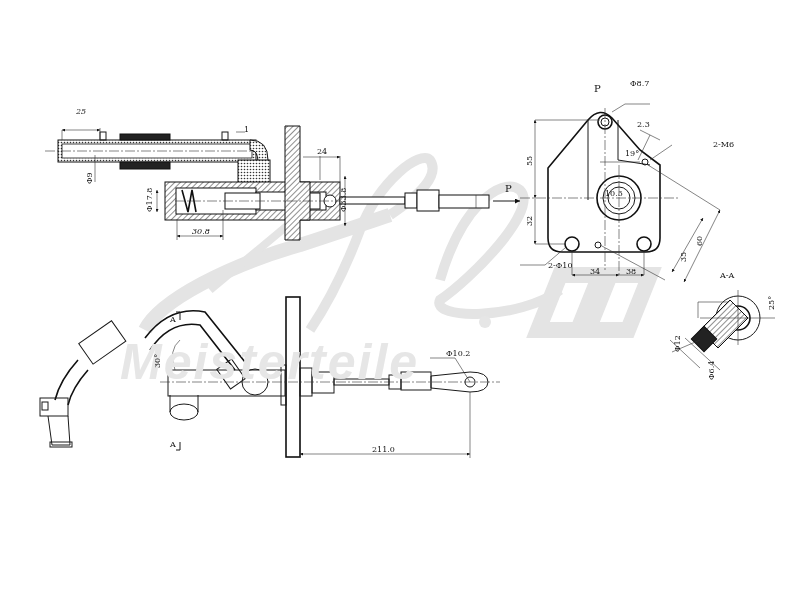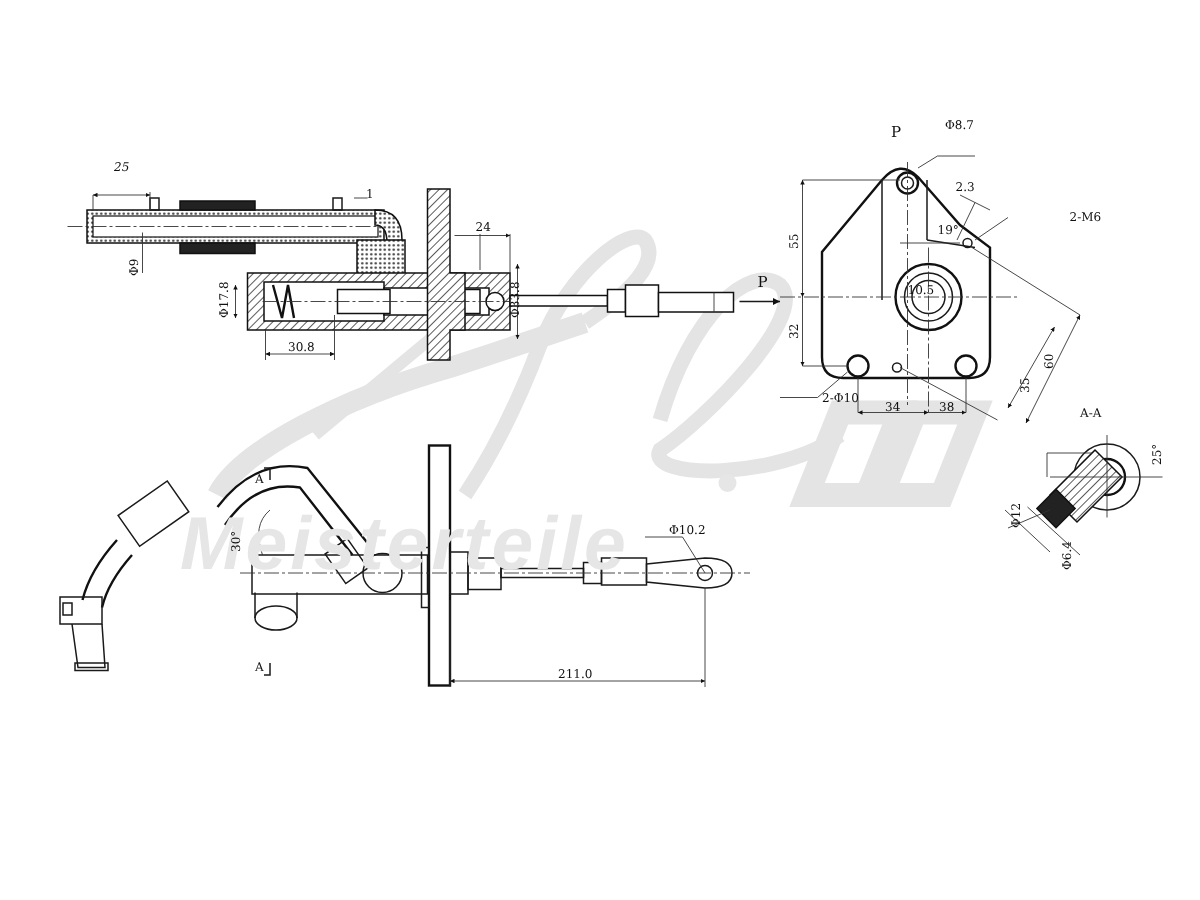--- a/index.html
+++ b/index.html
@@ -191,21 +191,21 @@
     <path d="M175,370 Q168,350 180,340" class="thin"></path>
   </g>
 </svg>
 
 <div class="wmtext" style="left:120px;top:333px;font-size:50px;">Meisterteile</div>
 
 <div class="lbl" style="left:76px;top:108px;font-style:italic;">25</div>
 <div class="lbl" style="left:244px;top:126px;">1</div>
 <div class="lbl v" style="left:86px;top:184px;">Φ9</div>
 <div class="lbl v" style="left:146px;top:212px;">Φ17.8</div>
-<div class="lbl" style="left:192px;top:228px;">30.8</div>
+<div class="lbl" style="left:192px;top:228px;font-style:italic;">30.8</div>
 <div class="lbl" style="left:317px;top:148px;">24</div>
 <div class="lbl v" style="left:340px;top:212px;">Φ33.8</div>
 <div class="lbl big" style="left:505px;top:184px;">P</div>
 
 <div class="lbl big" style="left:594px;top:84px;">P</div>
 <div class="lbl" style="left:630px;top:80px;">Φ8.7</div>
 <div class="lbl" style="left:637px;top:121px;">2.3</div>
 <div class="lbl" style="left:676px;top:141px;margin-left:37px;">2-M6</div>
 <div class="lbl" style="left:605px;top:154px;margin-top:36px;">10.5</div>
 <div class="lbl" style="left:625px;top:150px;">19°</div>

